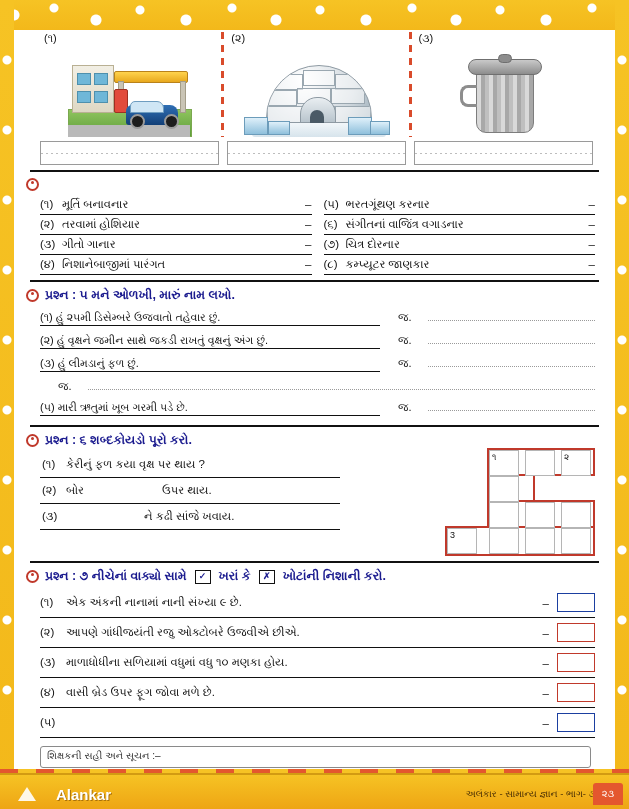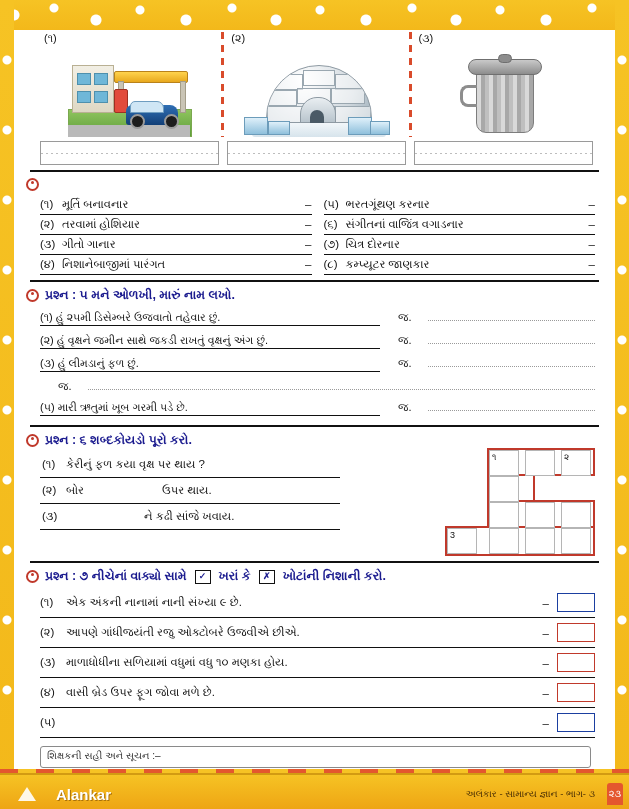--- a/index.html
+++ b/index.html
@@ -174,21 +174,21 @@
   }
   .bottom-stripe{position:absolute;left:0;bottom:34px;width:629px;height:6px;background:repeating-linear-gradient(to right,#e4572e 0 18px,#f6c324 18px 36px);}
   .brand{
     position:absolute;left:16px;bottom:6px;color:#fff;font-weight:bold;font-size:15px;
     text-shadow:1px 1px 0 #a8700a;
     margin-left:40px;
   }
   .brand-mark{position:absolute;left:18px;bottom:8px;width:0;height:0;border-left:9px solid transparent;border-right:9px solid transparent;border-bottom:14px solid #fff;opacity:.9;}
   .foot-right{position:absolute;right:34px;bottom:9px;font-size:9.5px;color:#4a2f05;}
   .page-no{
-    position:absolute;right:6px;bottom:4px;width:16px;height:22px;background:#e4572e;color:#fff;
+    position:absolute;right:6px;bottom:4px;width:30px;height:22px;background:#e4572e;color:#fff;
     font-size:10px;display:flex;align-items:center;justify-content:center;border-radius:3px 3px 0 0;
   }
 </style>
 </head>
 <body>
 
 <div class="page">
 
   <div class="top-band"></div>
   <div class="left-band"></div>

